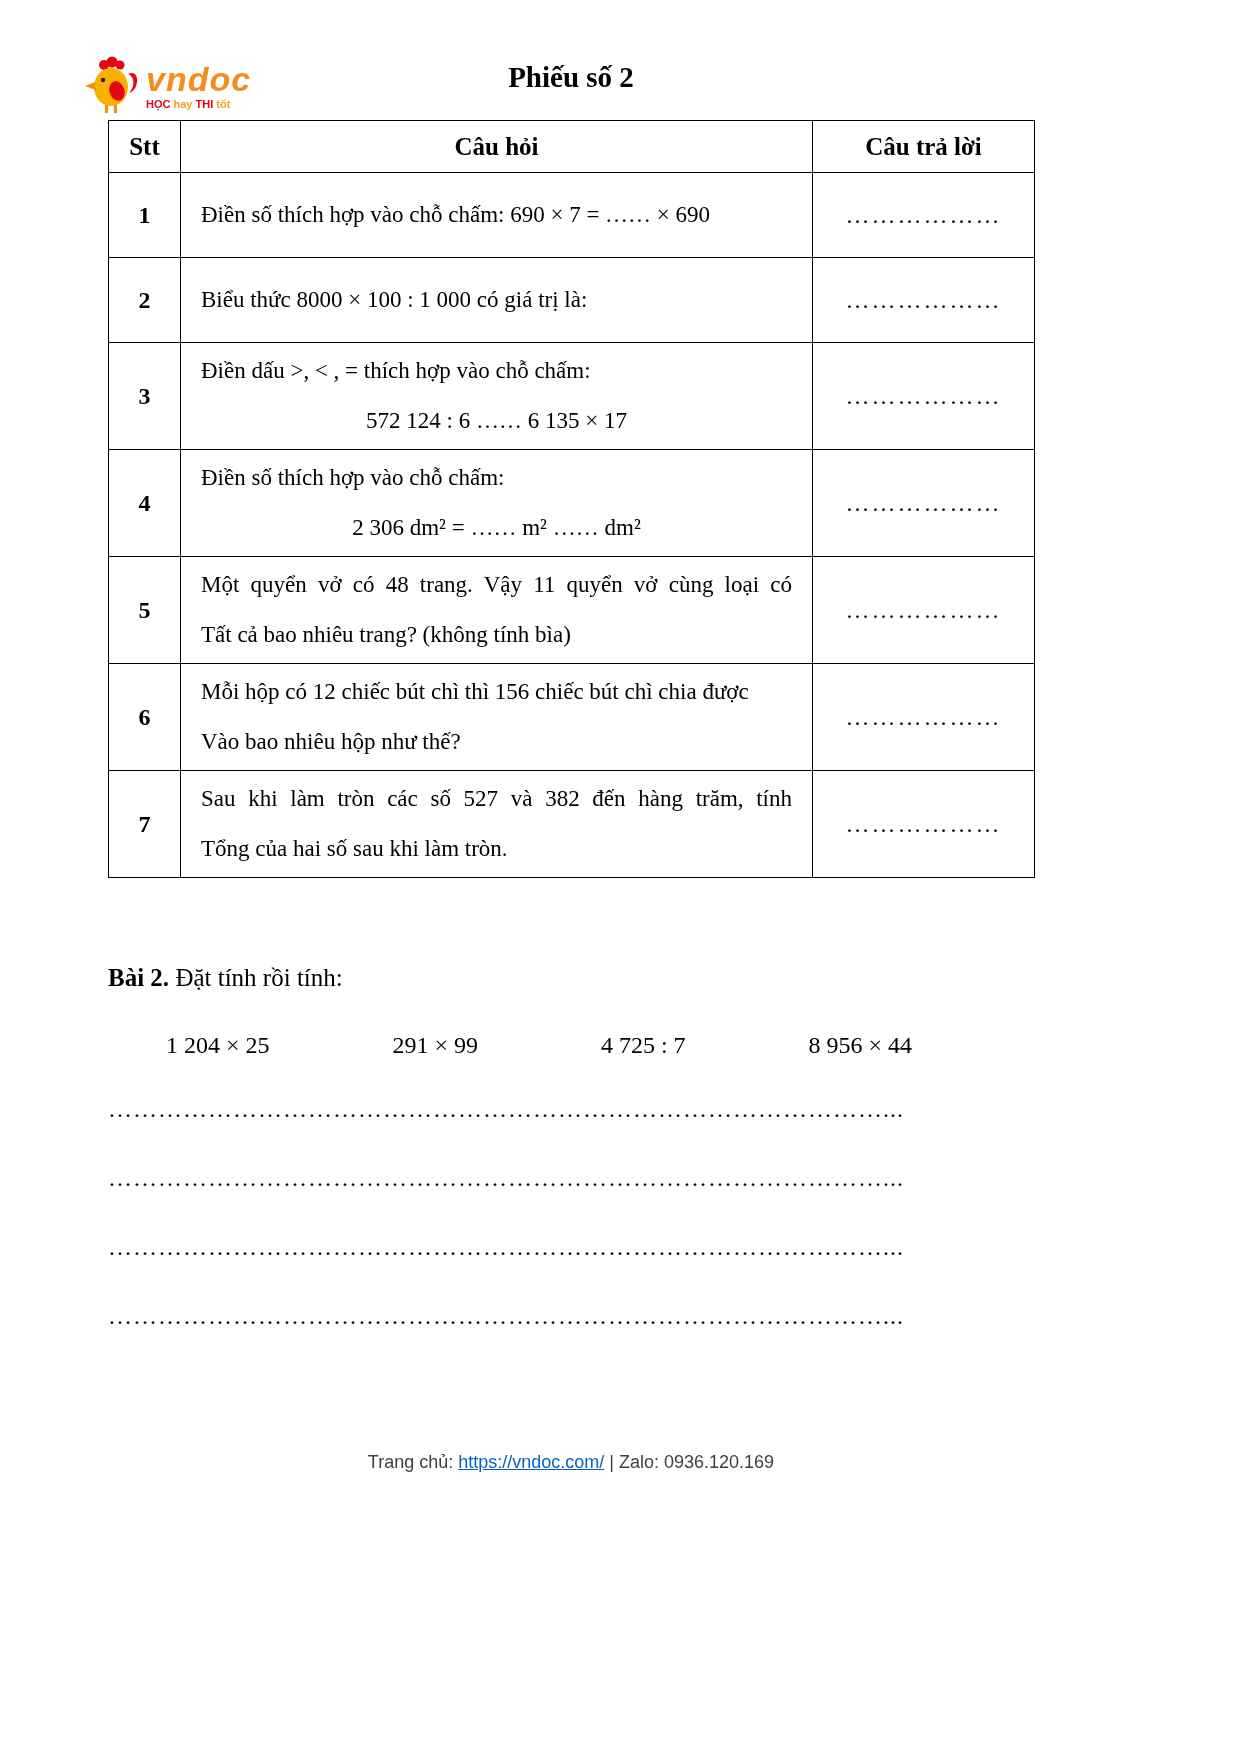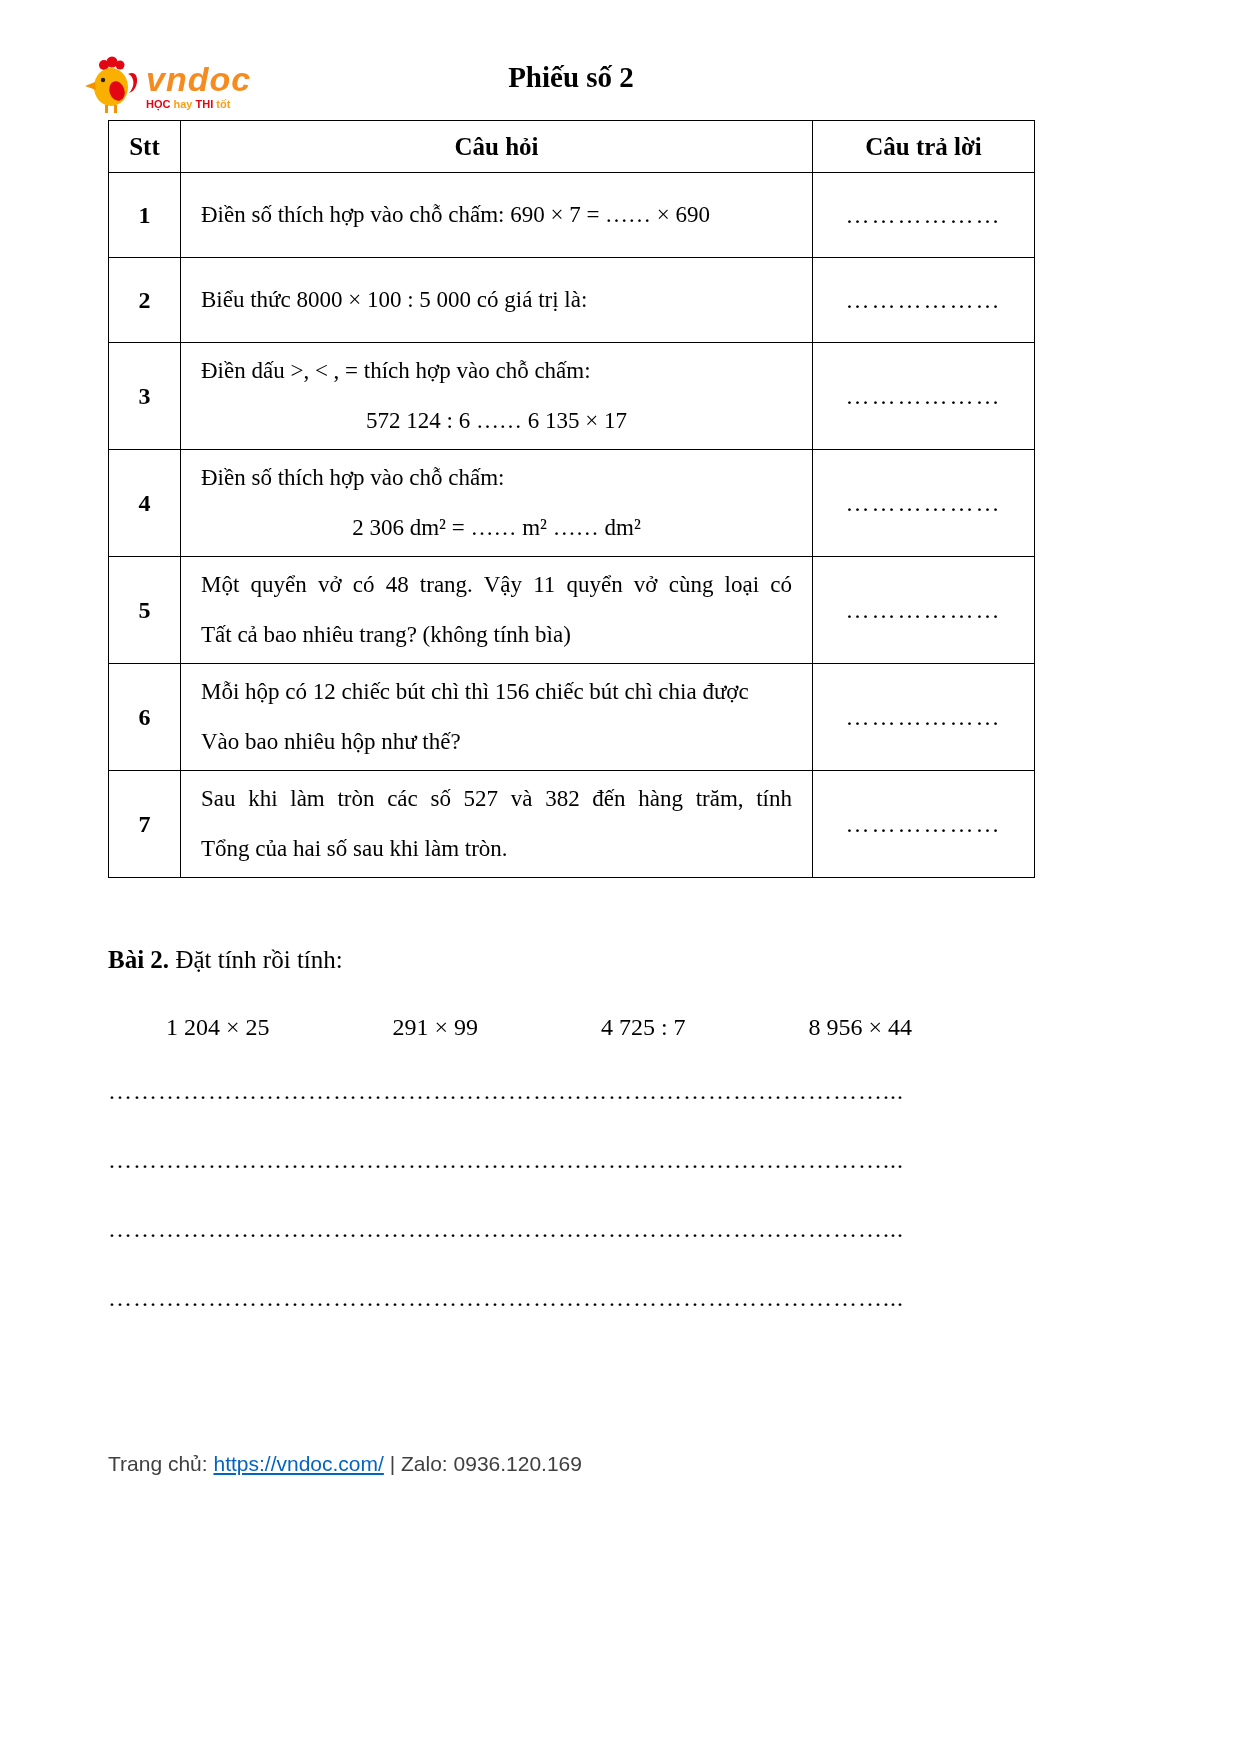--- a/index.html
+++ b/index.html
@@ -51,21 +51,21 @@
   .doc-title {
     margin-top: 61px;
     text-align: center;
     font-size: 29px;
     font-weight: bold;
   }
   .exercise-heading {
     font-size: 25px;
   }
   .heading-1 { margin-top: 76px; }
-  .heading-2 { margin-top: 68px; }
+  .heading-2 { margin-top: 86px; }
   
   table.quiz {
     margin-top: 26px;
     width: 926px;
     border-collapse: collapse;
     table-layout: fixed;
   }
   table.quiz th, table.quiz td {
     border: 1.5px solid #000;
     vertical-align: middle;
@@ -118,22 +118,23 @@
     white-space: nowrap;
     font-size: 24px;
     letter-spacing: 1px;
   }
   
   .footer {
     position: absolute;
     top: 1452px;
     left: 108px;
     width: 926px;
+    text-align: center;
     font-family: "Liberation Sans", sans-serif;
-    font-size: 21px;
+    font-size: 18px;
     color: #404040;
   }
   .footer a {
     color: #0563c1;
     text-decoration: underline;
   }
 </style>
 </head>
 <body>
 
@@ -187,21 +188,21 @@
         <td class="c-stt">1</td>
         <td class="c-question">
           <div class="q-line">Điền số thích hợp vào chỗ chấm: 690 × 7 = …… × 690</div>
         </td>
         <td class="c-answer">………………</td>
       </tr>
 
       <tr class="r-single">
         <td class="c-stt">2</td>
         <td class="c-question">
-          <div class="q-line">Biểu thức 8000 × 100 : 5 000 có giá trị là:</div>
+          <div class="q-line">Biểu thức 8000 × 100 : 1 000 có giá trị là:</div>
         </td>
         <td class="c-answer">………………</td>
       </tr>
 
       <tr class="r-double">
         <td class="c-stt">3</td>
         <td class="c-question">
           <div class="q-line">Điền dấu &gt;, &lt; , = thích hợp vào chỗ chấm:</div>
           <div class="q-line center">572 124 : 6 …… 6 135 × 17</div>
         </td>

